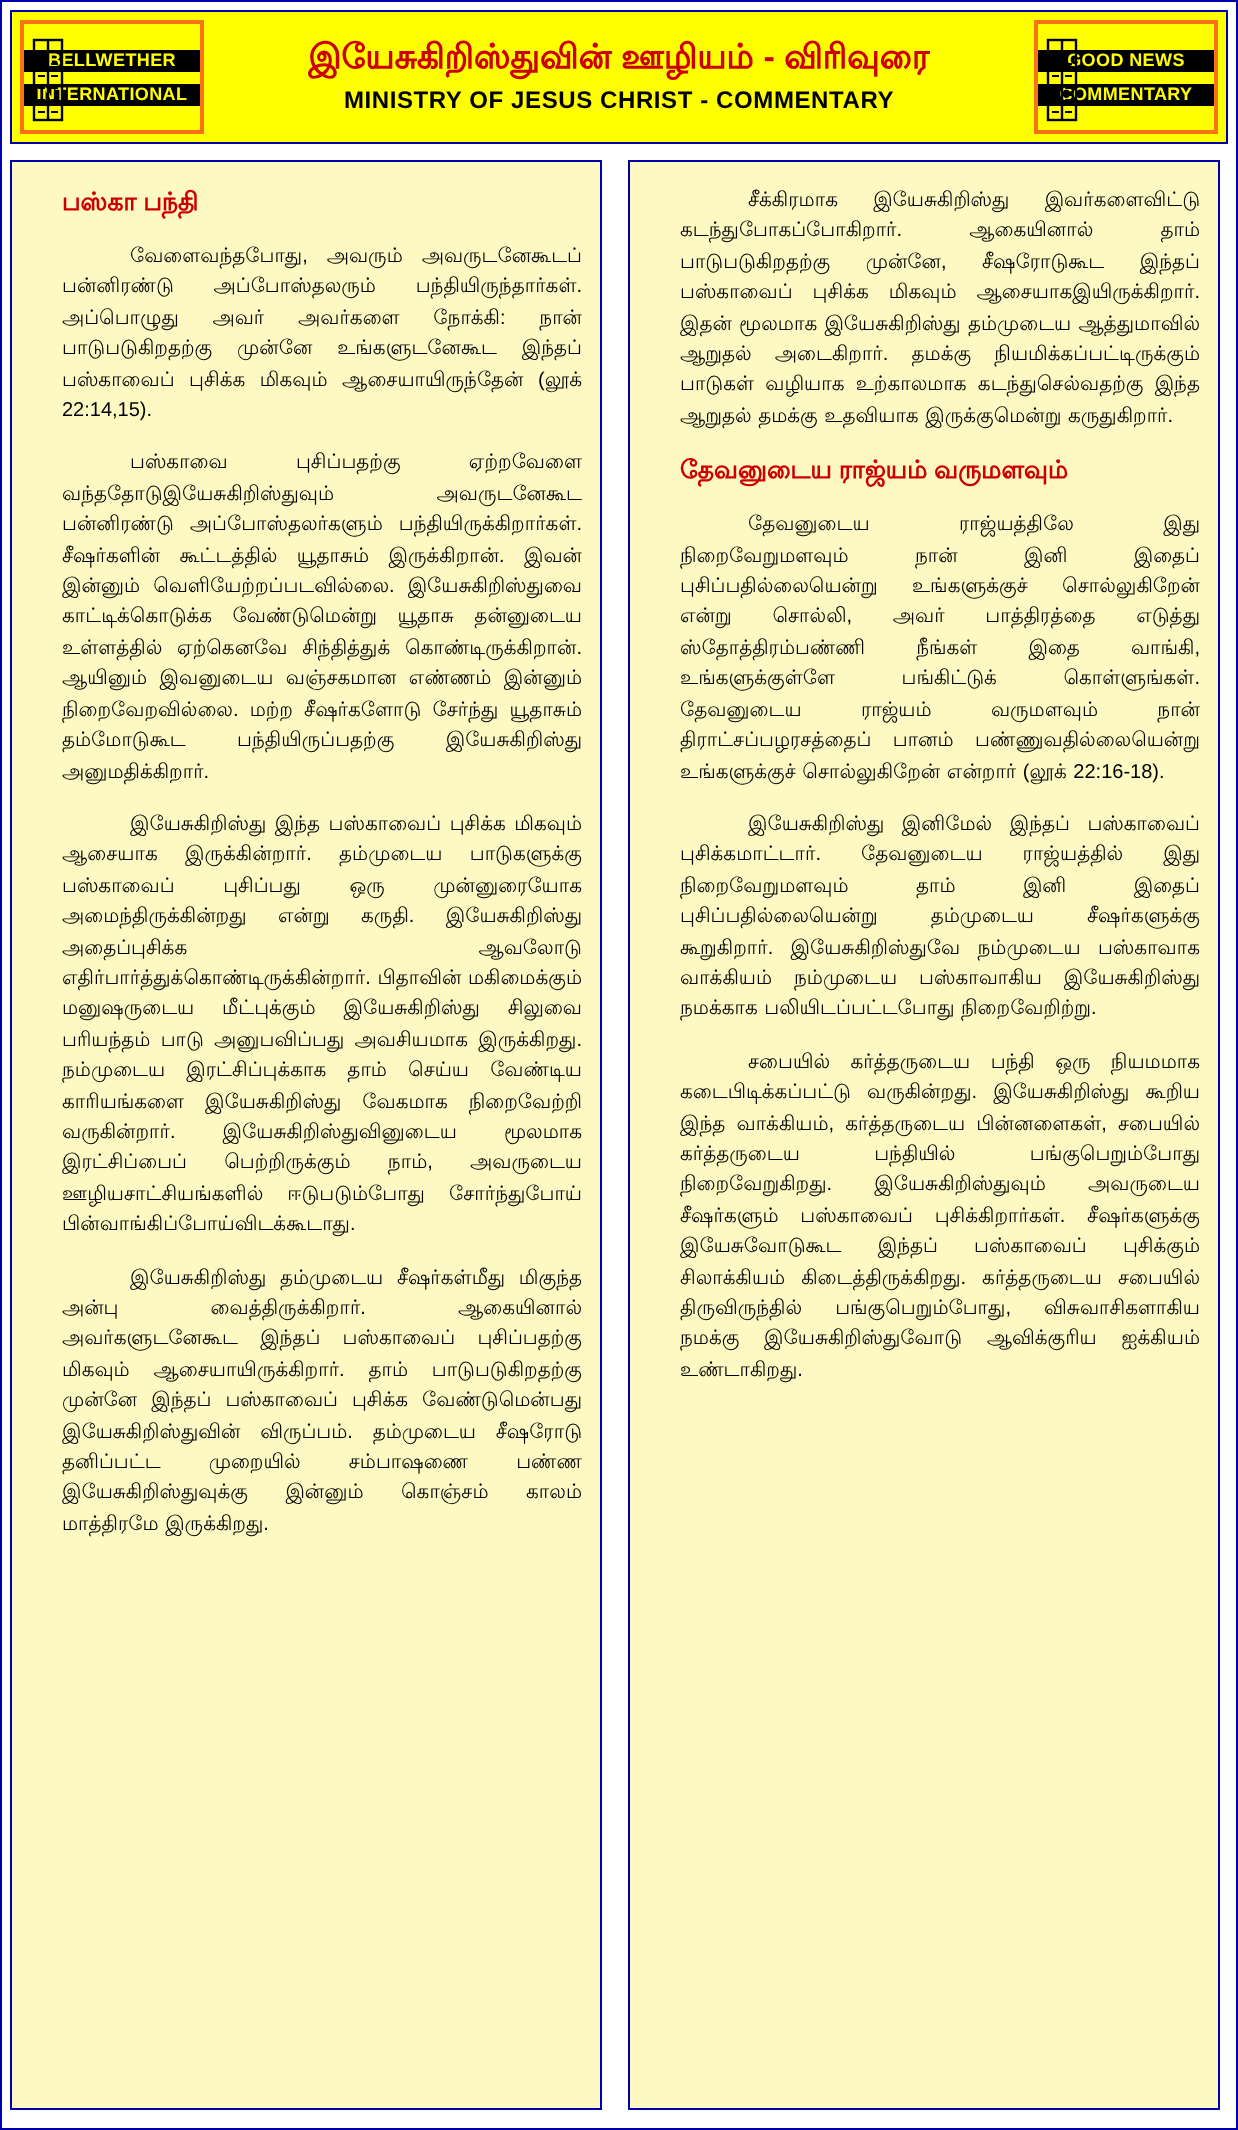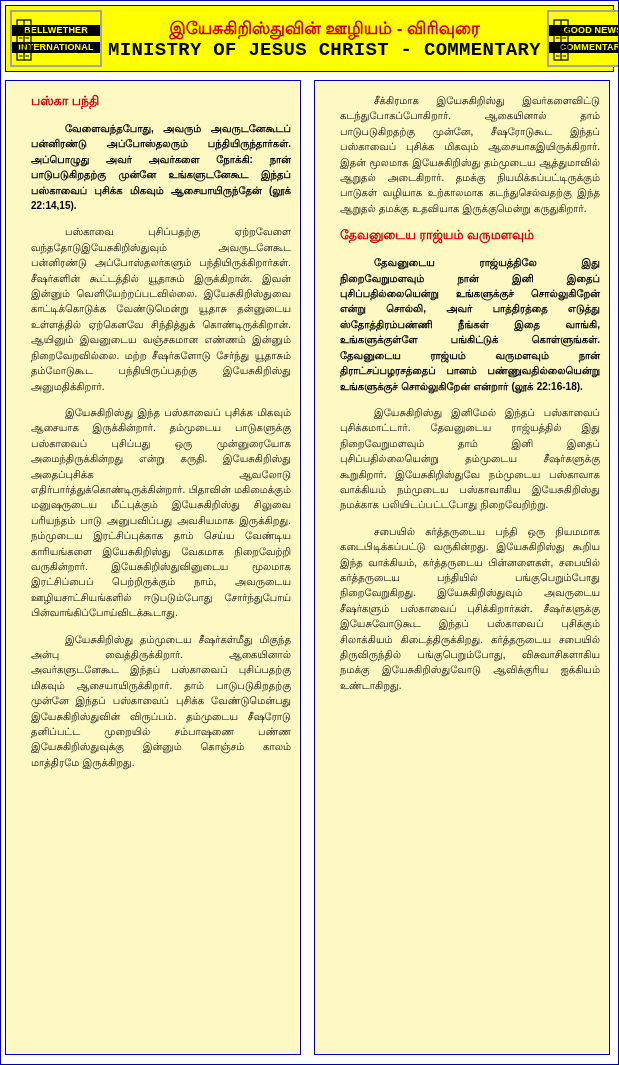--- a/index.html
+++ b/index.html
@@ -31,21 +31,21 @@
     background: #ffff00;
     border: 1px solid #0000aa;
     box-sizing: border-box;
     display: flex;
     align-items: stretch;
   }
   .logo-box {
     width: 92px;
     margin: 4px;
     background: #ffff00;
-    border: 2px solid #a3a3a3;
+    border: 2px solid #f97316;
     box-sizing: border-box;
     display: flex;
     flex-direction: column;
     align-items: center;
     justify-content: center;
     position: relative;
     flex: 0 0 auto;
   }
   .logo-box .logo-line {
     width: 100%;
@@ -76,28 +76,27 @@
     padding: 2px 2px;
   }
   .title-ta {
     font-size: 17px;
     font-weight: bold;
     color: #cc0000;
     line-height: 22px;
     white-space: nowrap;
   }
   .title-en {
-    font-size: 19px;
+    font-size: 12px;
     font-weight: bold;
     color: #000000;
     line-height: 20px;
     text-align: left;
     letter-spacing: 0.3px;
     white-space: nowrap;
-    font-family: Liberation Mono, monospace;
   }
   
   .col {
     position: absolute;
     top: 79px;
     width: 296px;
     height: 975px;
     background: #fef9c3;
     border: 1px solid #0000aa;
     box-sizing: border-box;
@@ -119,21 +118,21 @@
   p.body {
     margin: 0 0 11px 0;
     font-size: 10px;
     line-height: 15.4px;
     color: #000000;
     text-align: justify;
     text-justify: inter-word;
     word-spacing: 0.5px;
   }
   p.body.indent { text-indent: 34px; }
-  p.body.bold { font-weight: bold; }
+  p.body.bold { font-weight: normal; }
   p.last { margin-bottom: 0; }
 </style>
 </head>
 <body>
 
 <div class="page">
 
   <div class="header">
 
     <div class="logo-box">

